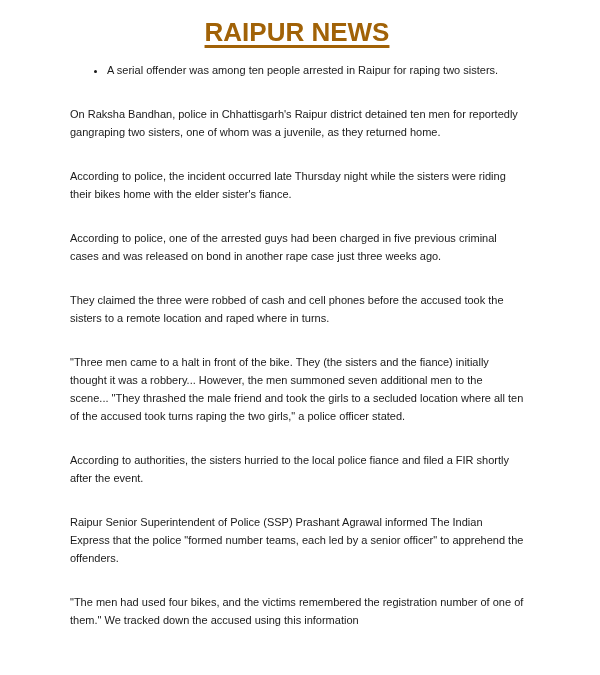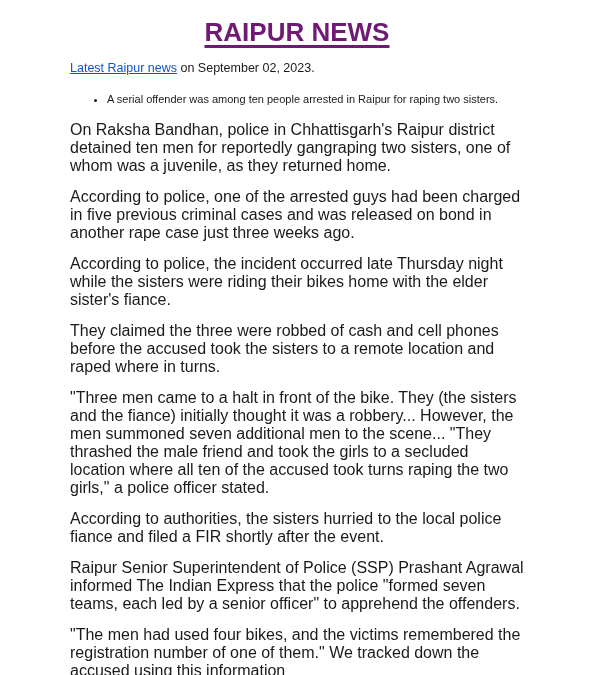--- a/index.html
+++ b/index.html
@@ -16,21 +16,21 @@
   }
   .page {
     padding: 16px 76px 0 70px;
   }
   .page-title {
     margin: 0;
     text-align: center;
     font-size: 26px;
     line-height: 32px;
     font-weight: bold;
-    color: #701a75;
+    color: #a16207;
     text-decoration: underline;
     text-decoration-thickness: 3px;
     text-underline-offset: 4px;
     white-space: nowrap;
   }
   .byline {
     margin: 11px 0 0 0;
     font-size: 12.5px;
     line-height: 18px;
   }
@@ -43,47 +43,46 @@
     margin: 13px 0 0 0;
     padding: 0 0 0 37px;
     font-size: 11px;
     line-height: 18px;
   }
   .summary-list li {
     list-style-type: disc;
     padding-left: 0;
   }
   .body-para {
-    margin: 13px 0 0 0;
-    font-size: 16px;
+    margin: 26px 0 0 0;
+    font-size: 11px;
     line-height: 18px;
   }
 </style>
 </head>
 <body style="color: rgb(26, 26, 26);">
 
 <main class="page">
 
   <h1 class="page-title">RAIPUR NEWS</h1>
 
-  <p class="byline"><a href="#">Latest Raipur news</a><span> on September 02, 2023.</span></p>
 
   <ul class="summary-list">
     <li>A serial offender was among ten people arrested in Raipur for raping two sisters.</li>
   </ul>
 
   <p class="body-para">On Raksha Bandhan, police in Chhattisgarh's Raipur district detained ten men for reportedly gangraping two sisters, one of whom was a juvenile, as they returned home.</p>
 
+  <p class="body-para">According to police, the incident occurred late Thursday night while the sisters were riding their bikes home with the elder sister's fiance.</p>
+
   <p class="body-para">According to police, one of the arrested guys had been charged in five previous criminal cases and was released on bond in another rape case just three weeks ago.</p>
-
-  <p class="body-para">According to police, the incident occurred late Thursday night while the sisters were riding their bikes home with the elder sister's fiance.</p>
 
   <p class="body-para">They claimed the three were robbed of cash and cell phones before the accused took the sisters to a remote location and raped where in turns.</p>
 
   <p class="body-para">"Three men came to a halt in front of the bike. They (the sisters and the fiance) initially thought it was a robbery... However, the men summoned seven additional men to the scene... "They thrashed the male friend and took the girls to a secluded location where all ten of the accused took turns raping the two girls," a police officer stated.</p>
 
   <p class="body-para">According to authorities, the sisters hurried to the local police fiance and filed a FIR shortly after the event.</p>
 
-  <p class="body-para">Raipur Senior Superintendent of Police (SSP) Prashant Agrawal informed The Indian Express that the police "formed seven teams, each led by a senior officer" to apprehend the offenders.</p>
+  <p class="body-para">Raipur Senior Superintendent of Police (SSP) Prashant Agrawal informed The Indian Express that the police "formed number teams, each led by a senior officer" to apprehend the offenders.</p>
 
   <p class="body-para">"The men had used four bikes, and the victims remembered the registration number of one of them." We tracked down the accused using this information</p>
 
 </main>
 
 </body></html>

